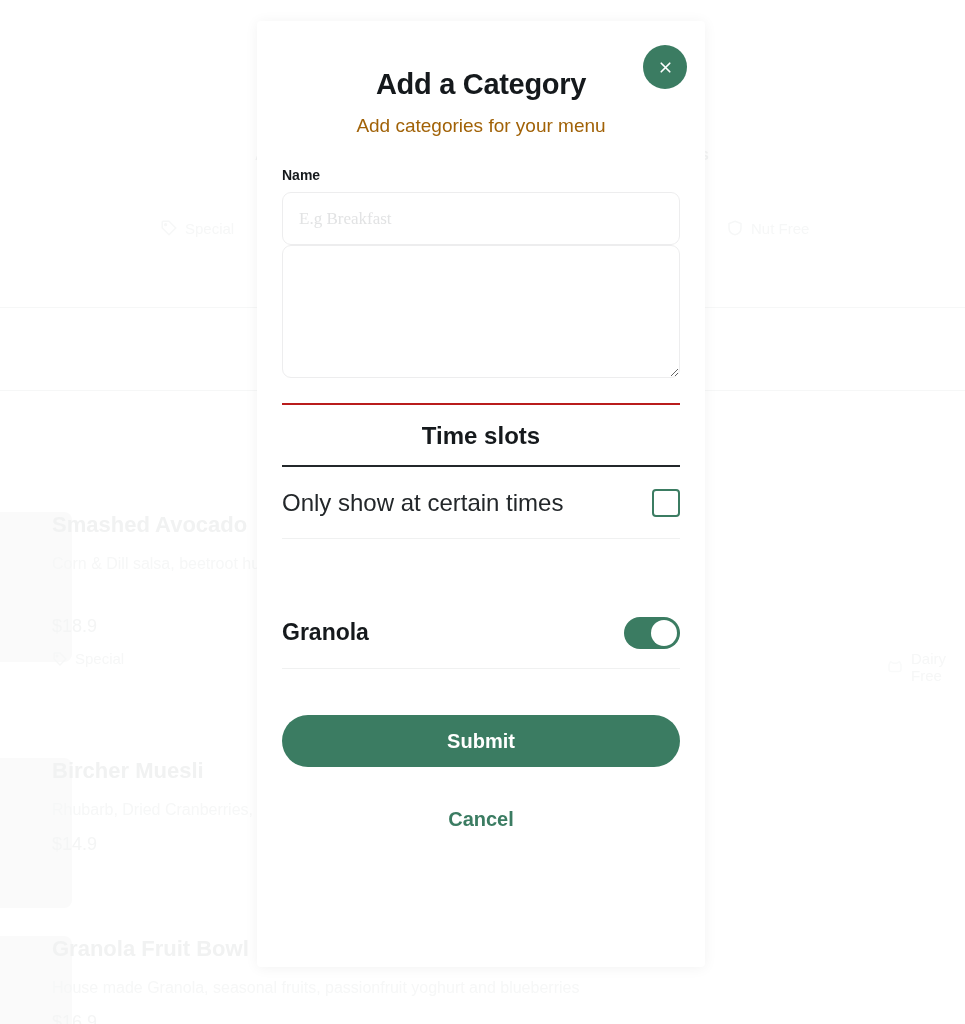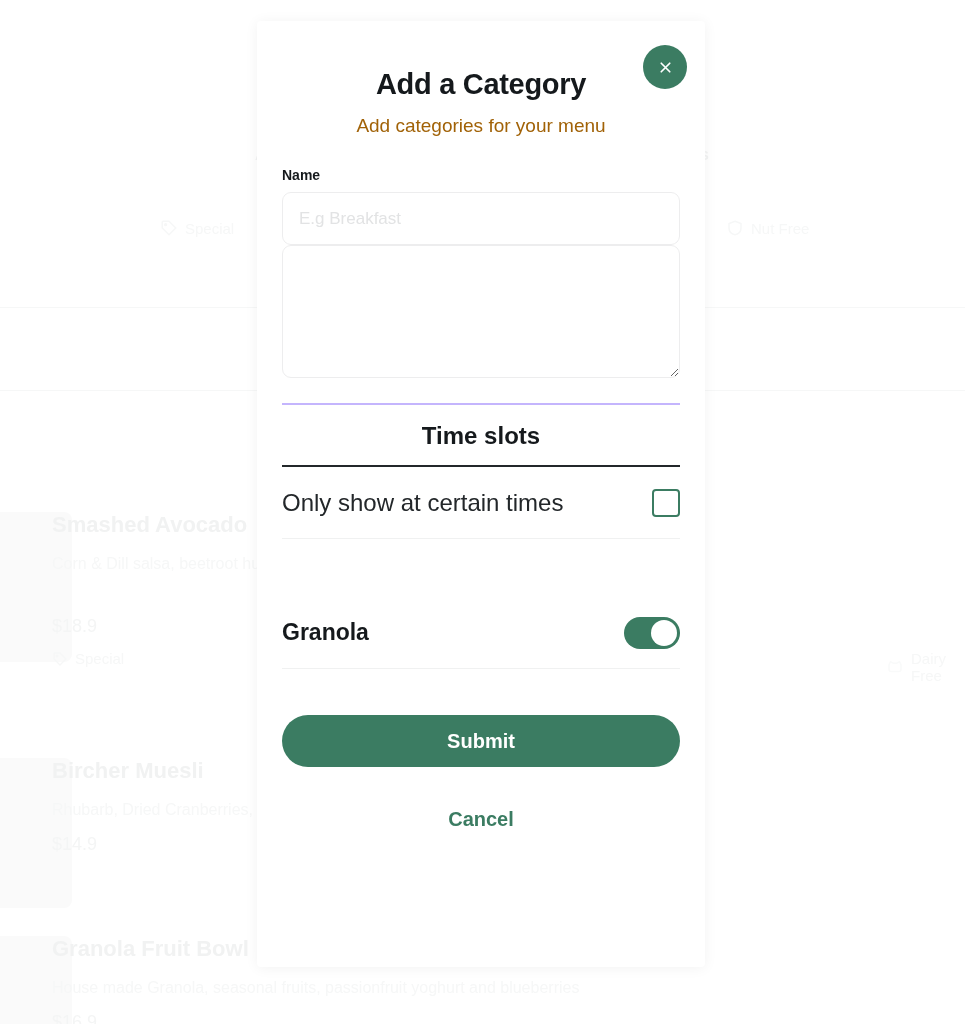--- a/index.html
+++ b/index.html
@@ -107,35 +107,35 @@
 
   .field-label {
     margin: 0;
     padding-top: 30px; padding-bottom: 9px;
     font-size: 14px; font-weight: bold; color: #15191c;
   }
   .text-input {
     display: block; width: 100%; height: 53px;
     border: 1px solid #ededee; border-radius: 9px;
     padding: 0 16px;
-    font-size: 17px; font-family: Liberation Sans, sans-serif; color: #2a2e31;
+    font-size: 17px; font-family: Liberation Serif, serif; color: #2a2e31;
     background: #fff; outline: none;
   }
   .text-input::placeholder { color: #e2e3e4; }
   .textarea {
     display: block; width: 100%; height: 133px;
     border: 1px solid #ededee; border-radius: 9px;
     padding: 12px 16px;
     font-size: 17px; font-family: inherit; color: #2a2e31;
     background: #fff; outline: none; resize: vertical;
   }
 
   .section-head {
     margin-top: 25px;
-    border-top: 2px solid #c4b5fd;
+    border-top: 2px solid #b91c1c;
     border-bottom: 2px solid #23272a;
     text-align: center;
     font-size: 24px; font-weight: bold; color: #15191c;
     padding: 17px 0 15px;
   }
 
   .row {
     display: flex; align-items: center; justify-content: space-between;
     height: 72px;
     border-bottom: 1px solid #f0f1f1;

